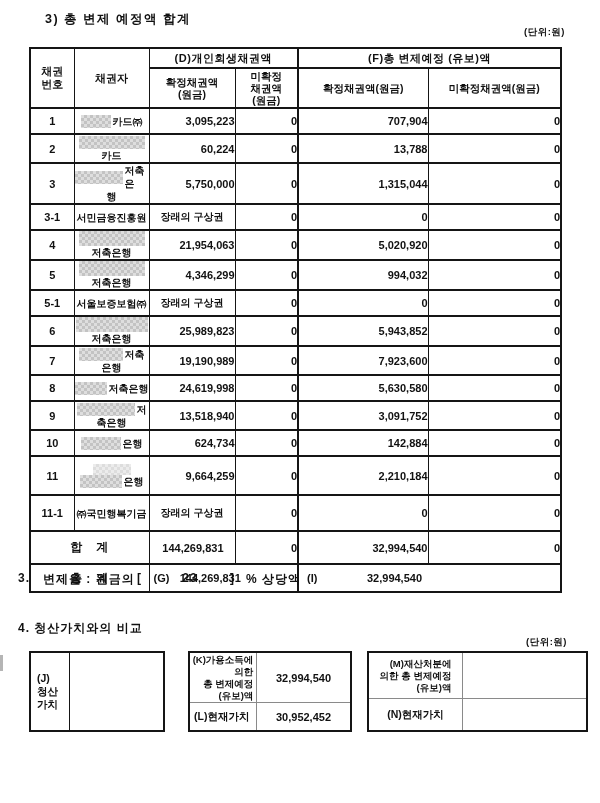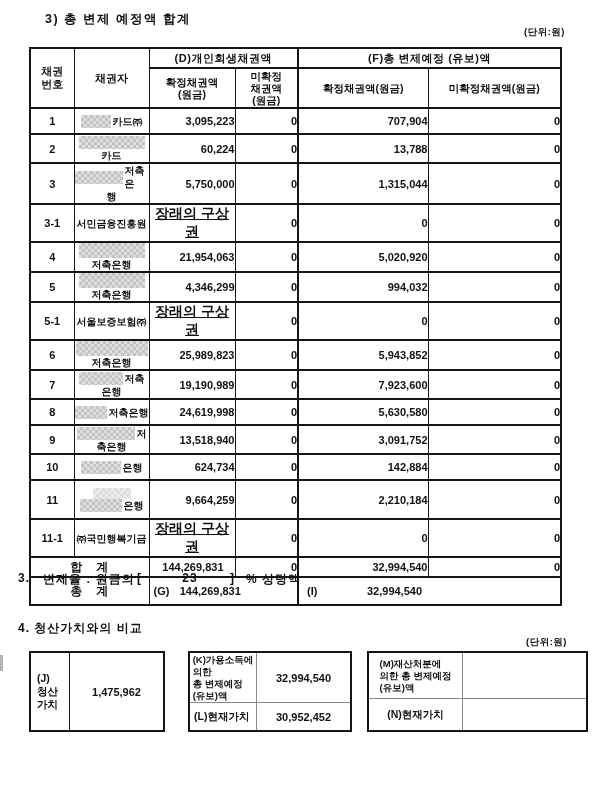--- a/index.html
+++ b/index.html
@@ -23,21 +23,21 @@
   .h-no,.h-cred{font-size:11px;line-height:13px;}
   .f-first{border-left-width:2px !important;margin-left:48px;}
   .td-no{font-size:11px;font-weight:600;text-align:center;}
   .td-cred{font-size:10px;font-weight:600;}
   .cred-line{display:flex;justify-content:center;align-items:center;line-height:13px;gap:2px;}
   .td-num{font-size:11px;font-weight:600;text-align:right;font-stretch:condensed;}
   .pad-d{padding-right:14px;}
   .pad-du{padding-right:8px;}
   .pad-f{padding-right:8px;}
   .pad-fu{padding-right:5px;}
-  .claim-text{text-align:center !important;padding-right:0 !important;font-size:14px;text-decoration:underline;}
+  .claim-text{text-align:center !important;padding-right:0 !important;font-size:10px;}
   .sum-label{font-size:12px;font-weight:bold;text-align:center;white-space:pre;letter-spacing:1px;}
   .tg-cell{position:relative;font-size:11px;font-weight:600;}
   .tg-tag{position:absolute;left:4px;top:50%;transform:translateY(-50%);}
   .tg-val-g{display:block;text-align:center;padding-right:26px;}
   .tg-val-i{display:block;text-align:center;padding-right:70px;}
 
   
   .px{display:inline-block;flex:0 0 auto;
       background-image:
         linear-gradient(45deg,#c3c3c3 25%,transparent 25%,transparent 75%,#c3c3c3 75%),
@@ -57,21 +57,21 @@
   .box{position:absolute;top:651px;height:81px;border:2px solid #151515;box-sizing:border-box;
        font-weight:600;}
   .boxJ{left:29px;width:136px;display:flex;}
   .boxJ .lbl{width:39px;border-right:1px solid #151515;display:flex;flex-direction:column;
        justify-content:center;padding-left:6px;box-sizing:border-box;font-size:10.5px;line-height:13px;}
   .boxJ .val{flex:1;display:flex;align-items:center;justify-content:center;font-size:11px;}
   .grid-box{display:grid;}
   .boxK{left:188px;width:164px;grid-template-columns:67px 1fr;grid-template-rows:50px 1fr;}
   .boxM{left:367px;width:221px;grid-template-columns:94px 1fr;grid-template-rows:46px 1fr;}
   .gb-cell{display:flex;align-items:center;justify-content:center;box-sizing:border-box;}
-  .gb-lbl{font-size:9.5px;line-height:12px;text-align:left;}
+  .gb-lbl{font-size:9.5px;line-height:12px;text-align:right;}
   .gb-lbl2{font-size:10.5px;}
   .gb-val{font-size:11px;}
   .b-r{border-right:1px solid #8a8a8a;}
   .b-b{border-bottom:1px solid #8a8a8a;}
   .boxK .gb-lbl2{justify-content:flex-start;padding-left:4px;}
 </style>
 </head>
 <body>
 
 <div class="page">
@@ -288,35 +288,35 @@
               <div class="cred-line">
                 <span class="px" style="width: 42px; height: 13px;"></span>
                 <span>은행</span>
               </div>
             </td>
             <td class="td-num pad-d">9,664,259</td>
             <td class="td-num pad-du">0</td>
             <td class="td-num pad-f f-first">2,210,184</td>
             <td class="td-num pad-fu">0</td>
           </tr>
-          <tr style="height: 30px;">
+          <tr style="height: 36px;">
             <td class="td-no">11-1</td>
             <td class="td-cred">
               <div class="cred-line">
                 <span>㈜국민행복기금</span>
               </div>
             </td>
             <td class="td-num pad-d claim-text">장래의 구상권</td>
             <td class="td-num pad-du">0</td>
             <td class="td-num pad-f f-first">0</td>
             <td class="td-num pad-fu">0</td>
           </tr>
         </tbody>
       <tbody>
-          <tr style="height:20px">
+          <tr style="height:33px">
         <td colspan="2" class="sum-label">합   계</td>
         <td class="td-num pad-d" style="padding-right:11px">144,269,831</td>
         <td class="td-num pad-du">0</td>
         <td class="td-num pad-f f-first">32,994,540</td>
         <td class="td-num pad-fu">0</td>
       </tr>
       <tr style="height:28px">
         <td colspan="2" class="sum-label">총   계</td>
         <td colspan="2" class="tg-cell">
           <span class="tg-tag">(G)</span>
@@ -340,21 +340,20 @@
     <span class="s3-suffix">% 상당액</span>
   </div>
 
   <div class="abs s4-head">4.  청산가치와의 비교</div>
   <div class="abs unit-bottom">(단위:원)</div>
 
   <div class="box boxJ">
     <div class="lbl pre">(J)
 청산
 가치</div>
-    <div class="val">1,475,962</div>
   </div>
 
   <div class="box grid-box boxK">
     <div class="gb-cell gb-lbl b-r b-b pre">(K)가용소득에
 의한
 총 변제예정
 (유보)액</div>
     <div class="gb-cell gb-val b-b">32,994,540</div>
     <div class="gb-cell gb-lbl2 b-r">(L)현재가치</div>
     <div class="gb-cell gb-val">30,952,452</div>

